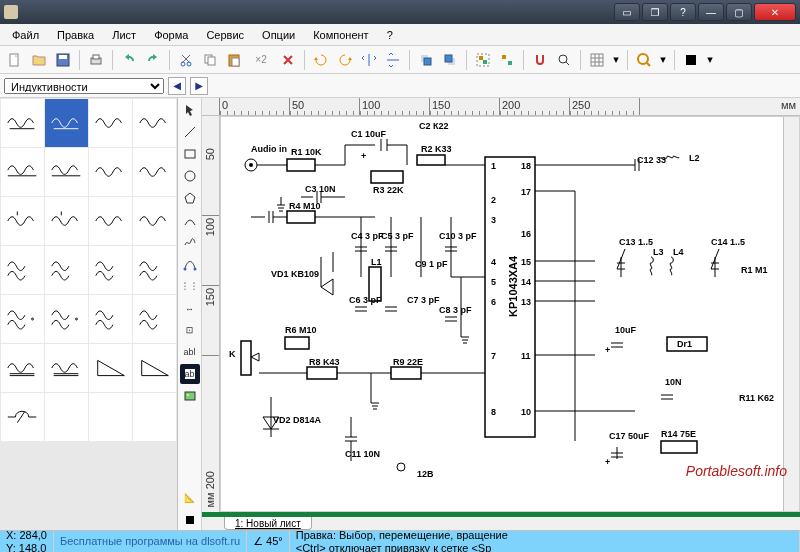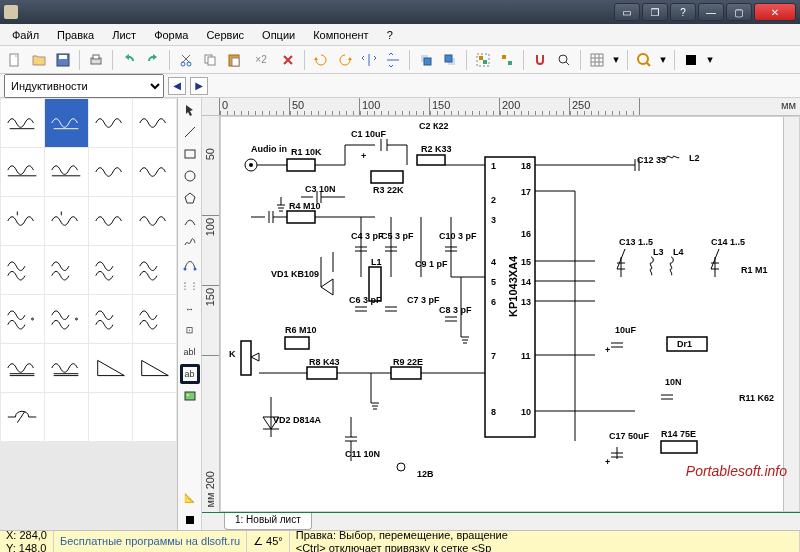--- a/index.html
+++ b/index.html
@@ -19,21 +19,21 @@
 .menubar span { padding: 3px 8px; cursor: pointer; }
 
 
 .toolbar { height: 28px; background: #f8f8f8; border-bottom: 1px solid #d0d0d0; display: flex; align-items: center; padding: 0 4px; gap: 2px; }
 .tool-btn { width: 22px; height: 22px; display: flex; align-items: center; justify-content: center; border: 1px solid transparent; border-radius: 2px; cursor: pointer; }
 .tool-btn svg { width: 16px; height: 16px; }
 .sep { width: 1px; height: 20px; background: #c8c8c8; margin: 0 3px; }
 
 
 .compsel { height: 24px; background: #f8f8f8; border-bottom: 1px solid #d0d0d0; display: flex; align-items: center; padding: 0 4px; gap: 4px; }
-.compsel select { width: 160px; height: 24px; font-size: 11px; padding: 1px 2px; }
+.compsel select { width: 160px; height: 16px; font-size: 11px; padding: 1px 2px; }
 .navbtn { width: 18px; height: 18px; border: 1px solid #aaa; background: #fff; display: flex; align-items: center; justify-content: center; cursor: pointer; color: #238; font-size: 10px; }
 
 
 .workspace { display: flex; height: 432px; }
 
 
 .palette { width: 178px; background: #fff; border-right: 1px solid #c0c0c0; overflow: hidden; display: flex; flex-direction: column; }
 .palette-grid { flex: 1; display: grid; grid-template-columns: repeat(4, 1fr); grid-auto-rows: 48px; background: #e8e8e8; gap: 1px; padding: 1px; overflow-y: auto; }
 .sym { background: #fff; display: flex; align-items: center; justify-content: center; cursor: pointer; }
 .sym svg { width: 38px; height: 28px; }
@@ -55,25 +55,25 @@
 
 .canvas-row { flex: 1; display: flex; min-height: 0; }
 .ruler-v { width: 18px; background: #f0f0f0; border-right: 1px solid #c0c0c0; position: relative; font-size: 9px; color: #333; overflow: hidden; }
 .ruler-v .tick { height: 70px; border-bottom: 1px solid #888; position: relative; }
 .ruler-v .tick span { position: absolute; left: 2px; top: 2px; writing-mode: vertical-rl; transform: rotate(180deg); }
 .ruler-v .unit-v { position: absolute; bottom: 4px; left: 2px; writing-mode: vertical-rl; transform: rotate(180deg); }
 
 .canvas { flex: 1; background: #fff; position: relative; overflow: hidden; border: 1px solid #d0d0d0; }
 .schematic { position: absolute; top: 0; left: 0; width: 100%; height: 100%; }
 .scrollbar-v { position: absolute; right: 0; top: 0; bottom: 0; width: 16px; background: #f0f0f0; border-left: 1px solid #c0c0c0; }
-.scrollbar-h-row { height: 18px; display: flex; background: #f0f0f0; border-top: 1px solid #15803d; }
+.scrollbar-h-row { height: 18px; display: flex; background: #f0f0f0; border-top: 5px solid #15803d; text-decoration: underline; }
 .sheet-tab { border: 1px solid #aaa; border-top: none; background: #fff; padding: 1px 10px; font-size: 10px; margin-left: 4px; border-radius: 0 0 4px 4px; }
 
 
-.statusbar { height: 22px; border-top: 1px solid #c0c0c0; background: #fef9c3; display: flex; align-items: center; font-size: 10px; }
+.statusbar { height: 22px; border-top: 1px solid #c0c0c0; background: #7dd3fc; display: flex; align-items: center; font-size: 10px; }
 .status-cell { border-right: 1px solid #d0d0d0; padding: 0 6px; height: 100%; display: flex; flex-direction: column; justify-content: center; line-height: 1.1; }
 .status-cell.flex { flex: 1; white-space: nowrap; overflow: hidden; }
 .watermark { position: absolute; bottom: 32px; right: 12px; color: #b91c1c; font-size: 14px; font-style: italic; pointer-events: none; }
 
 
 .schematic svg text { font-family: Arial; font-size: 9px; fill: #000; font-weight: bold; }
 .schematic svg .wire { stroke: #000; stroke-width: 1; fill: none; }
 .schematic svg .box { stroke: #000; stroke-width: 1.5; fill: #fff; }
 </style>
 </head>
@@ -446,21 +446,21 @@
         <svg viewBox="0 0 14 14">
           <path d="M2 12C4 2 10 2 12 12" fill="none" stroke="#333"></path>
           <circle cx="2" cy="12" r="1.5" fill="#36c"></circle>
           <circle cx="12" cy="12" r="1.5" fill="#36c"></circle>
         </svg>
       </div>
     <div class="vtool">⋮⋮</div>
     <div class="vtool">↔</div>
     <div class="vtool">⊡</div>
     <div class="vtool">abl</div>
-    <div class="vtool" style="border:3px solid #0f172a">ab</div>
+    <div class="vtool" style="border:5px solid #0f172a">ab</div>
     <div class="vtool">
         <svg viewBox="0 0 14 14">
           <rect x="2" y="3" width="10" height="8" fill="#7c7" stroke="#333"></rect>
           <circle cx="5" cy="6" r="1" fill="#ff5"></circle>
         </svg>
       </div>
     <div style="flex:1"></div>
     <div class="vtool">📐</div>
     <div class="vtool">
         <svg viewBox="0 0 14 14">

